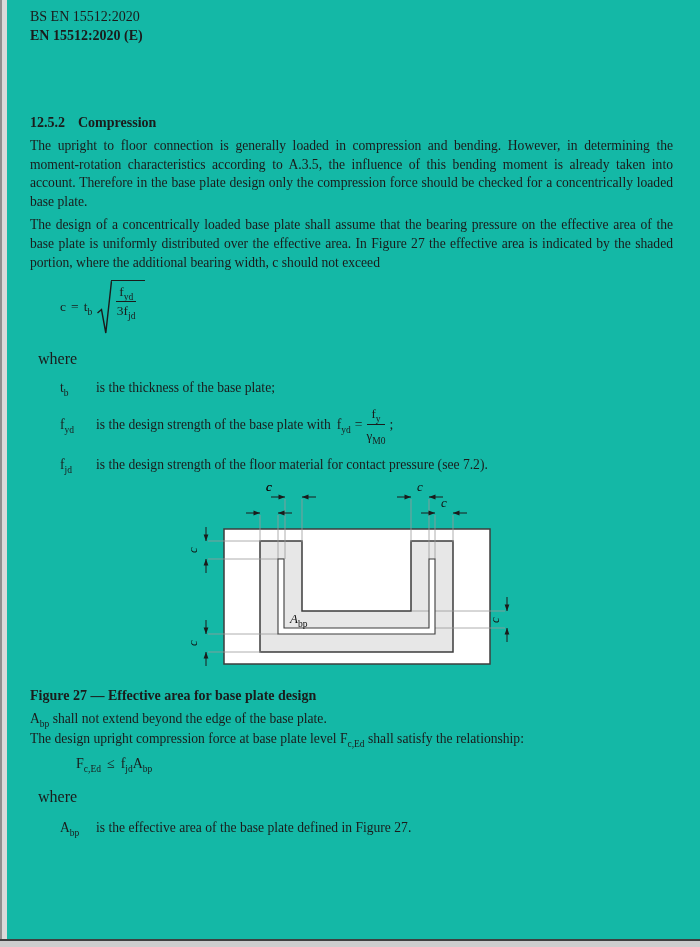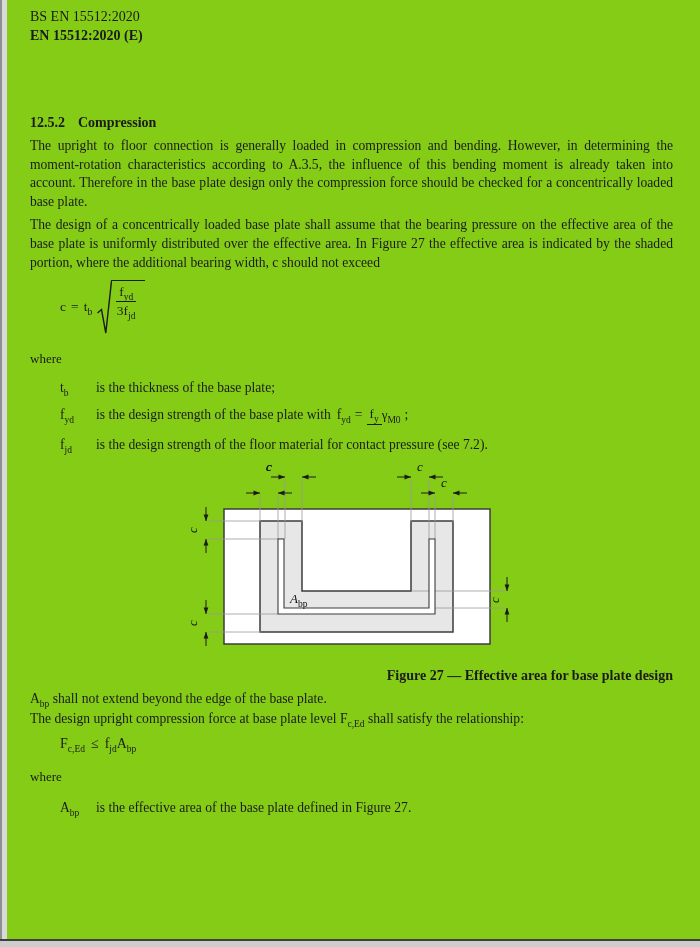--- a/index.html
+++ b/index.html
@@ -1,16 +1,16 @@
 <!DOCTYPE html>
 <html><head>
 <meta charset="utf-8">
 <style>
   html,body{margin:0;padding:0;background:#ffffff;}
-  .page{position:relative;width:700px;height:947px;background:#84cc16;overflow:hidden;
+  .page{position:relative;width:700px;height:947px;background:#14b8a6;overflow:hidden;
         font-family:"Liberation Serif",serif;color:#1b1b1b;}
   .scan-edge-left{position:absolute;left:0;top:0;width:7px;height:947px;
         background:#d9d9d9;border-left:2px solid #8f8f8f;box-sizing:border-box;}
   .scan-edge-bottom{position:absolute;left:0;bottom:0;width:700px;height:8px;
         background:#cdcdcd;border-top:2px solid #3f3f3f;box-sizing:border-box;}
   .content{position:absolute;left:30px;top:8px;width:643px;}
   .hdr1{font-size:14px;line-height:18.5px;font-weight:normal;}
   .hdr2{font-size:14px;line-height:18.5px;font-weight:bold;}
   .sec-heading{margin-top:68px;font-size:14px;line-height:19px;font-weight:bold;}
   .sec-heading .sec-num{margin-right:13px;}
@@ -19,36 +19,36 @@
   sub{font-size:9.5px;line-height:0;}
   
   .eq1{margin-top:6px;margin-left:30px;display:flex;align-items:center;font-size:13.5px;height:58px;}
   .eq1 .tok{margin-right:5px;}
   .sqrt{display:inline-flex;align-items:flex-start;}
   .sqrt .tick{display:block;margin-top:2px;}
   .radicand{display:inline-block;border-top:1.4px solid #1b1b1b;padding:3px 9px 0 5px;margin-left:-1px;margin-top:2px;}
   .frac{display:inline-flex;flex-direction:column;text-align:center;vertical-align:middle;}
   .frac .top{padding:0 3px 1px 3px;border-bottom:1.2px solid #1b1b1b;}
   .frac .bot{padding-top:1px;}
-  .where-lbl{margin:0;margin-top:13px;font-size:13px;line-height:19px;}
+  .where-lbl{margin:8px;margin-top:13px;font-size:16px;line-height:19px;}
   .dl-row{display:flex;margin-top:10px;font-size:13.6px;line-height:19px;}
   .dl-term{margin-left:30px;width:36px;flex:none;}
   .dl-def{flex:1;}
   .dl-row.center{align-items:center;margin-top:7px;}
   .dl-def.flexline{display:flex;align-items:center;flex-wrap:nowrap;}
   .dl-def .gap-l{margin-left:6px;}
   .dl-def .gap-s{margin-left:4px;margin-right:4px;}
-  .sfrac{display:inline-flex;flex-direction:row;text-align:center;font-size:13px;}
+  .sfrac{display:inline-flex;flex-direction:column;text-align:center;font-size:13px;}
   .sfrac .top{padding:0 3px 1px 3px;border-bottom:1.2px solid #1b1b1b;}
   .sfrac .bot{padding-top:1px;}
   
   .fig-svg{display:block;margin-left:120px;margin-top:5px;}
-  .fig-caption{margin:0;margin-top:5px;text-align:right;font-weight:bold;font-size:14px;line-height:19px;}
+  .fig-caption{margin:0;margin-top:5px;text-align:left;font-weight:bold;font-size:14px;line-height:19px;}
   .closing-p1{margin-top:24px;}
-  .eq2{margin-top:8px;margin-left:30px;font-size:14px;}
+  .eq2{margin-top:8px;margin-left:46px;font-size:14px;}
   .eq2 .sp{display:inline-block;width:6px;}
   .last-row{margin-top:12px;margin-bottom:0;}
 </style>
 </head>
 <body>
 
 <div class="page">
   <div class="scan-edge-left"></div>
 
   <div class="content">

